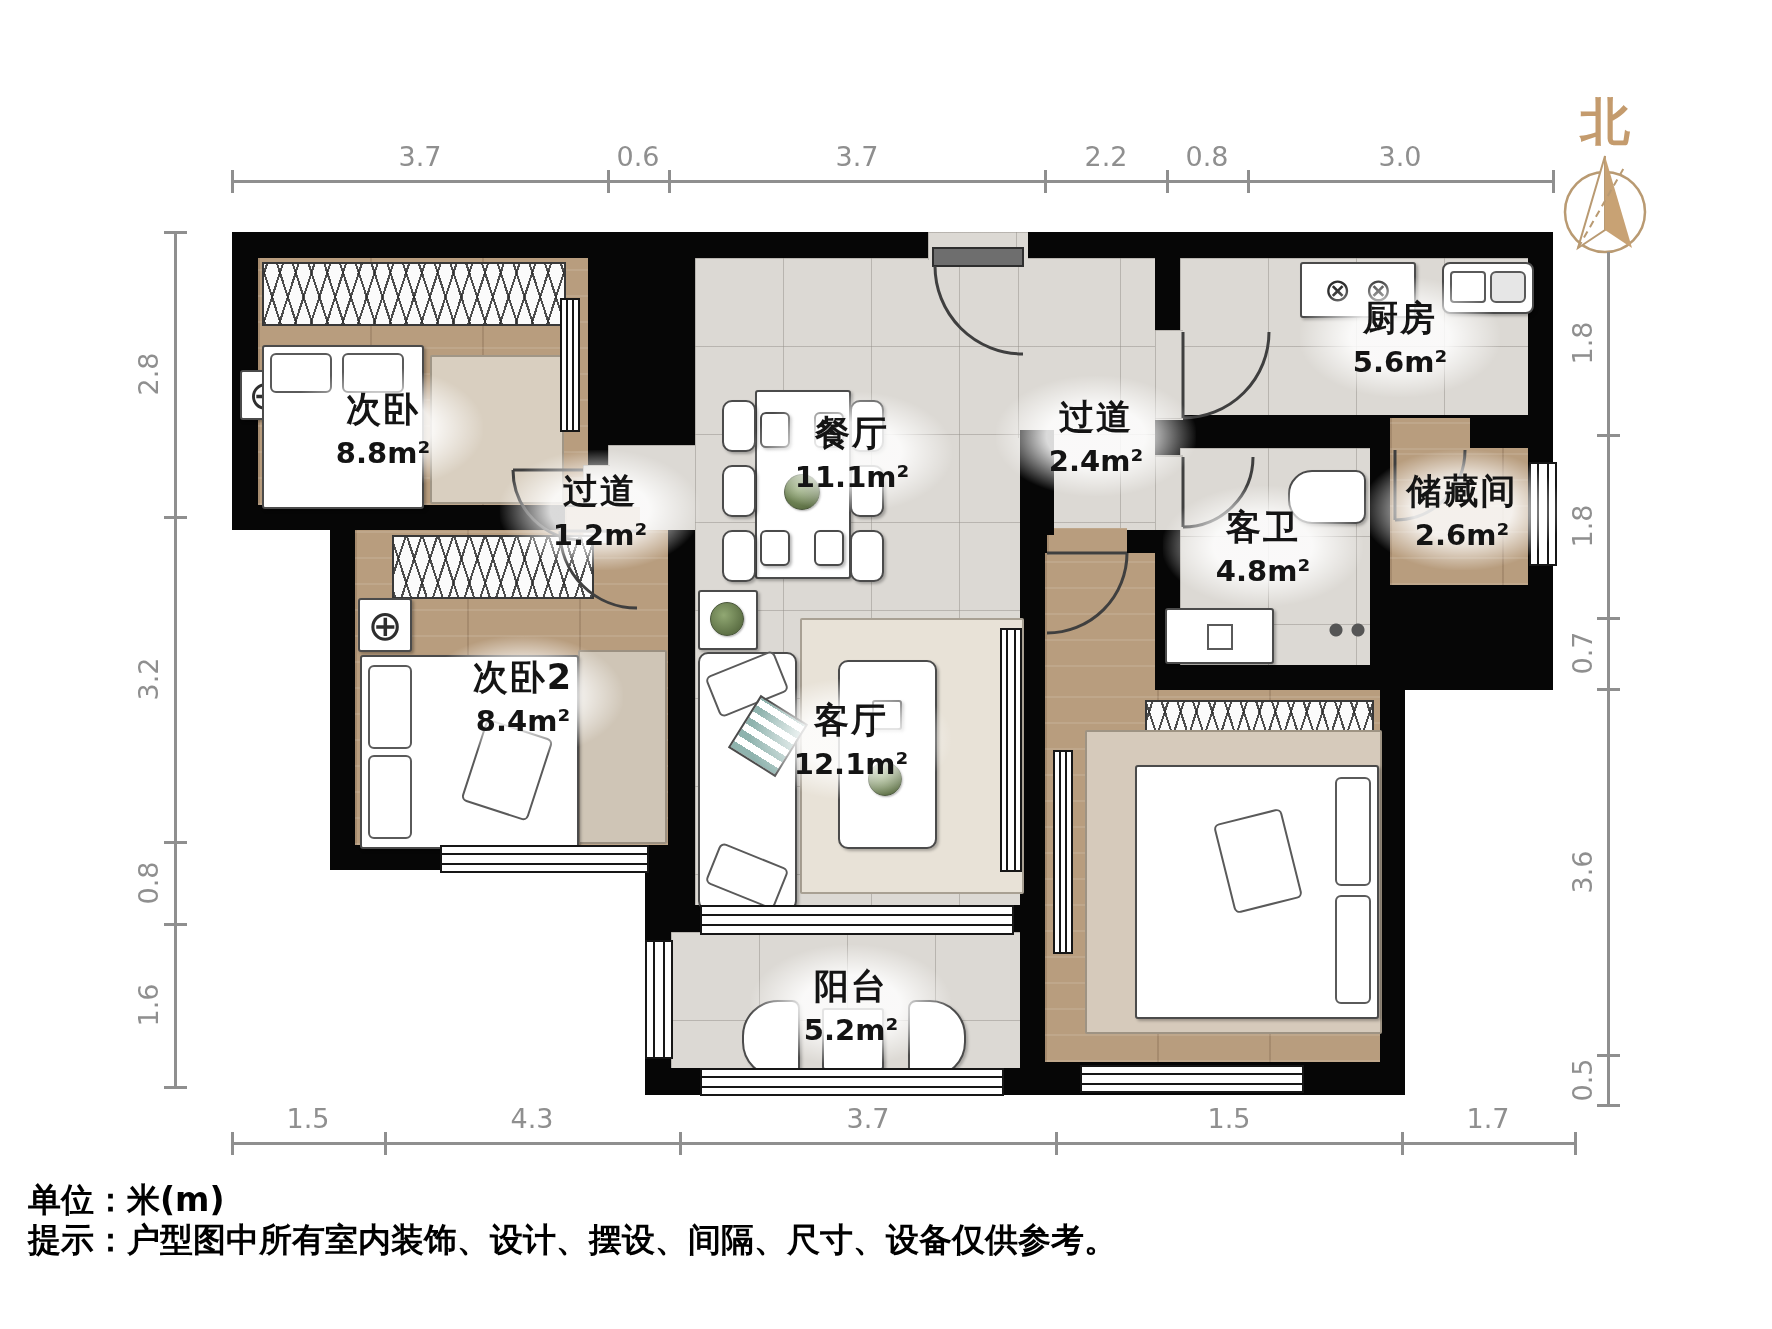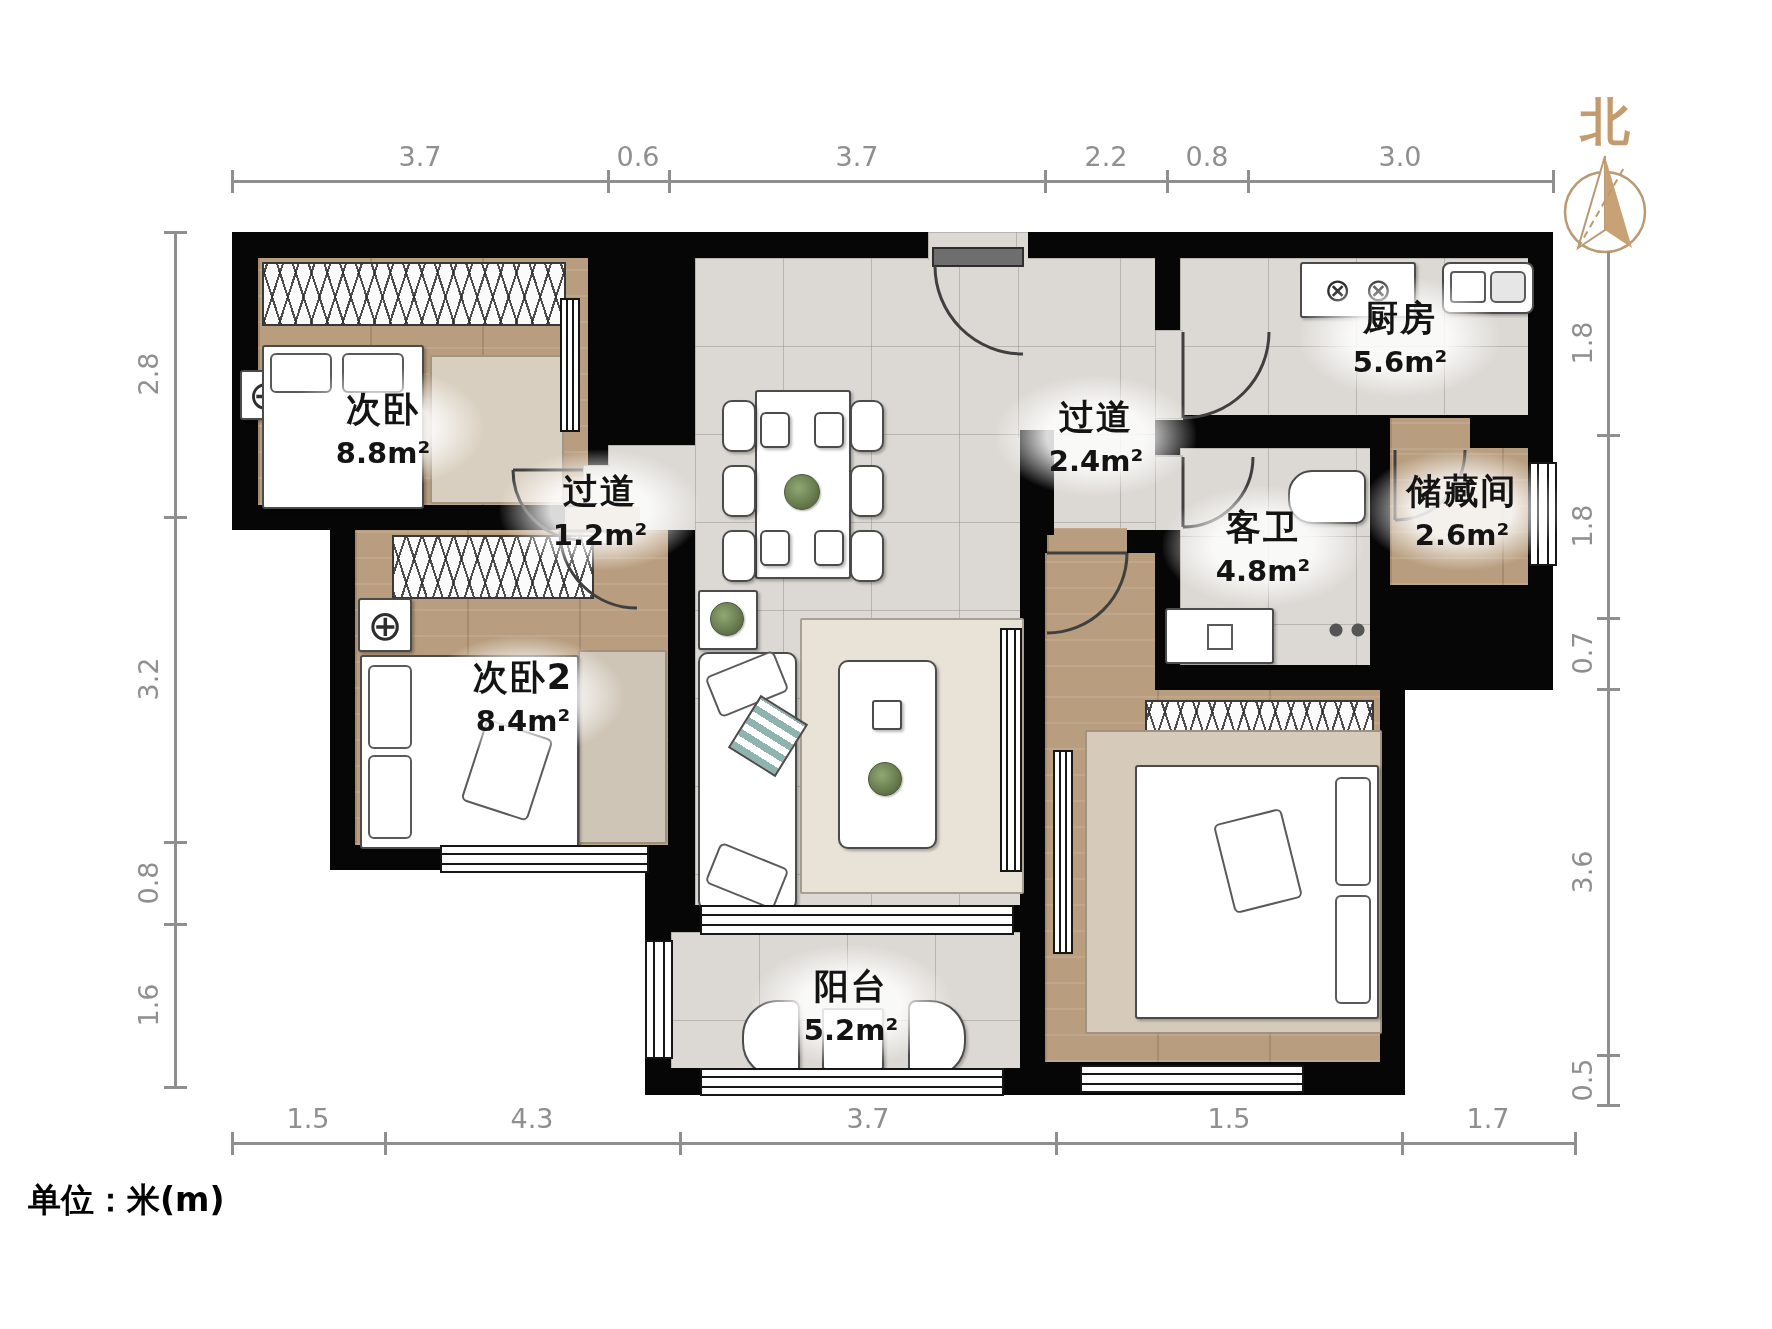--- a/index.html
+++ b/index.html
@@ -194,39 +194,47 @@
   </svg>
 
   <div class="abs roomlabel" style="left:383px;top:428px">
     <div class="rname">次卧</div>
     <div class="rarea">8.8m²</div>
     </div>
   <div class="abs roomlabel" style="left:600px;top:510px">
     <div class="rname">过道</div>
     <div class="rarea">1.2m²</div>
     </div>
+  <div class="abs roomlabel" style="left:852px;top:452px">
+    <div class="rname">餐厅</div>
+    <div class="rarea">11.1m²</div>
+    </div>
   <div class="abs roomlabel" style="left:1096px;top:436px">
     <div class="rname">过道</div>
     <div class="rarea">2.4m²</div>
     </div>
   <div class="abs roomlabel" style="left:1400px;top:337px">
     <div class="rname">厨房</div>
     <div class="rarea">5.6m²</div>
     </div>
   <div class="abs roomlabel" style="left:1462px;top:510px">
     <div class="rname">储藏间</div>
     <div class="rarea">2.6m²</div>
     </div>
   <div class="abs roomlabel" style="left:1263px;top:546px">
     <div class="rname">客卫</div>
     <div class="rarea">4.8m²</div>
     </div>
   <div class="abs roomlabel" style="left:523px;top:696px">
     <div class="rname">次卧2</div>
     <div class="rarea">8.4m²</div>
+    </div>
+  <div class="abs roomlabel" style="left:851px;top:739px">
+    <div class="rname">客厅</div>
+    <div class="rarea">12.1m²</div>
     </div>
   <div class="abs roomlabel" style="left:851px;top:1005px">
     <div class="rname">阳台</div>
     <div class="rarea">5.2m²</div>
     </div>
 
   <div class="abs northlab" style="left:1605px;top:122px">北</div>
 
   <div class="abs dline" style="left:232px;top:180px;width:1321px;height:3px"></div>
   <div class="abs tick" style="left:231px;top:170px;width:3px;height:23px"></div>
@@ -273,14 +281,15 @@
   <div class="abs tick" style="left:1597px;top:688px;width:23px;height:3px"></div>
   <div class="abs tick" style="left:1597px;top:1054px;width:23px;height:3px"></div>
   <div class="abs tick" style="left:1597px;top:1104px;width:23px;height:3px"></div>
   <div class="abs dlab vert" style="left:1582px;top:343px">1.8</div>
   <div class="abs dlab vert" style="left:1582px;top:526px">1.8</div>
   <div class="abs dlab vert" style="left:1582px;top:653px">0.7</div>
   <div class="abs dlab vert" style="left:1582px;top:872px">3.6</div>
   <div class="abs dlab vert" style="left:1582px;top:1080px">0.5</div>
 
   <div class="abs note" style="left:28px;top:1178px">单位：米(m)</div>
+  <div class="abs note" style="left:28px;top:1218px">提示：户型图中所有室内装饰、设计、摆设、间隔、尺寸、设备仅供参考。</div>
 
 </div>
 
 </body></html>

